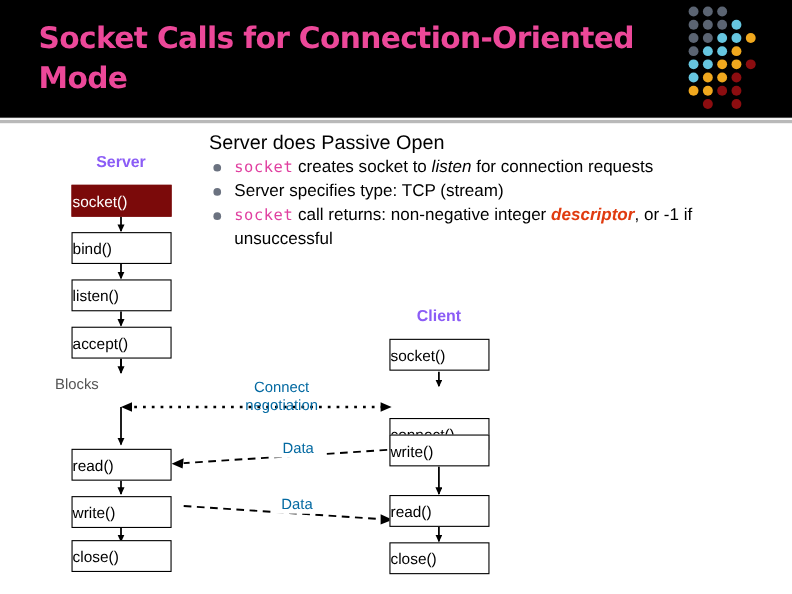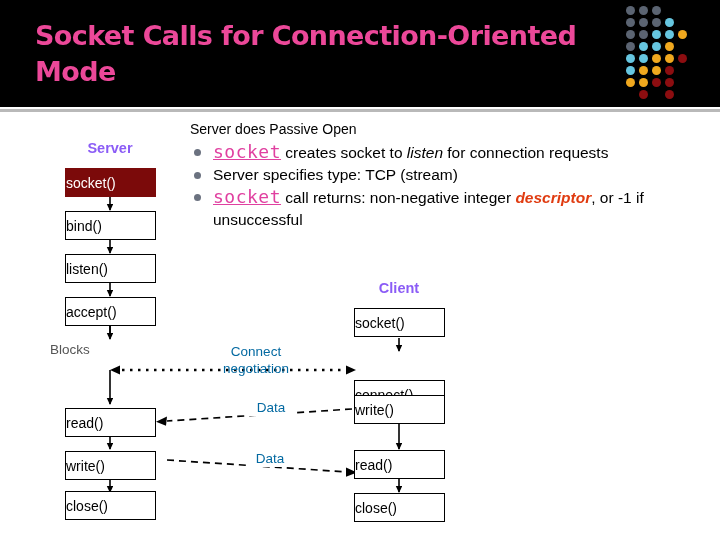--- a/index.html
+++ b/index.html
@@ -73,43 +73,42 @@
   #body-text {
     position: absolute;
     left: 190px;
     top: 118px;
     width: 515px;
     color: #000000;
     font-size: 15.5px;
     line-height: 22px;
   }
   #body-lead {
-    font-size: 14px;
+    font-size: 18px;
     margin: 0 0 1px 0;
   }
   .bullet-row {
     position: relative;
     padding-left: 23px;
     margin: 0;
   }
   .bullet-dot {
     position: absolute;
     left: 4px;
     top: 8px;
     width: 7px;
     height: 7px;
     border-radius: 50%;
     background: #6b7280;
   }
   .kw {
     font-family: "DejaVu Sans Mono", monospace;
     color: #E040A0;
-    font-size: 18px;
+    font-size: 14px;
     letter-spacing: 0.5px;
-    text-decoration: underline;
   }
   .it { font-style: italic; }
   .desc {
     font-style: italic;
     color: #E03B10;
     font-weight: bold;
   }
 
   
   #flow {

